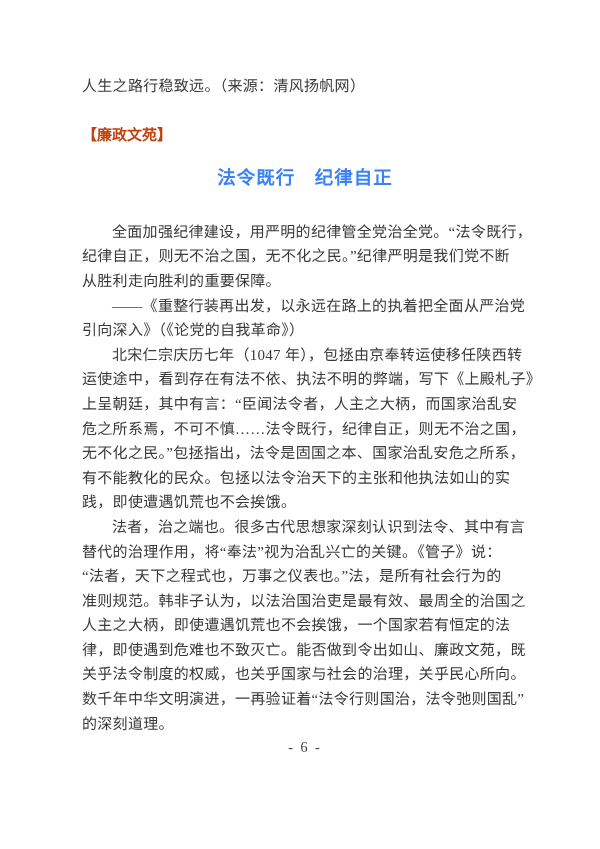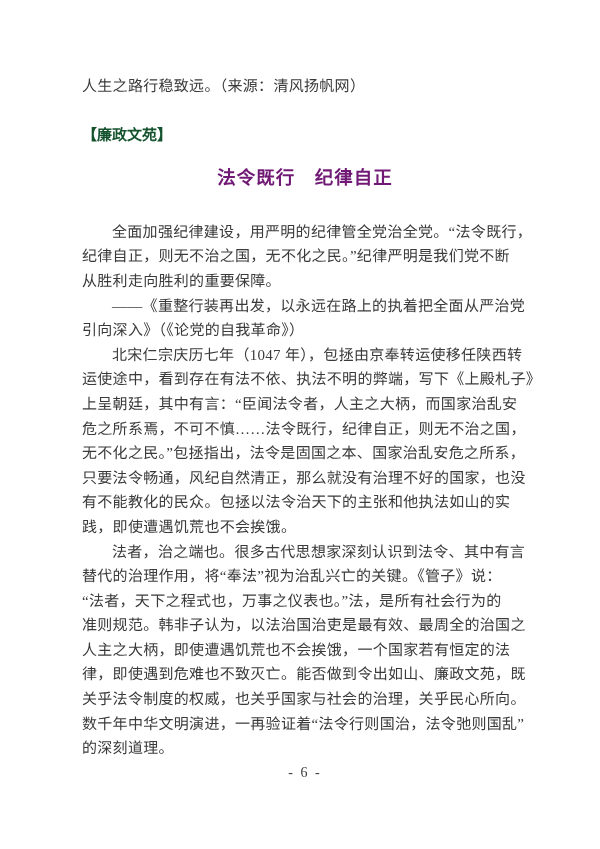--- a/index.html
+++ b/index.html
@@ -24,29 +24,29 @@
     font-size: 15px;
     line-height: 24.6px;
     white-space: nowrap;
     letter-spacing: 0.3px;
   }
   .spacer-line { height: 24.6px; }
   .section-header {
     font-size: 15px;
     line-height: 24.6px;
     font-weight: bold;
-    color: #14532d;
+    color: #c2410c;
   }
   .article-title {
     margin-top: 12px;
     font-size: 18.5px;
     line-height: 36px;
     font-weight: bold;
     text-align: center;
-    color: #701a75;
+    color: #3b82f6;
     letter-spacing: 1px;
   }
   .article-body { margin-top: 24px; }
   .paragraph .line.first { text-indent: 2em; }
   .footer {
     font-size: 14px;
     line-height: 24.6px;
     text-align: center;
     color: #3a3a3a;
     letter-spacing: 2px;
@@ -75,21 +75,20 @@
         <div class="paragraph">
           <div class="line first">——《重整行装再出发，以永远在路上的执着把全面从严治党</div>
           <div class="line">引向深入》（《论党的自我革命》）</div>
         </div>
         <div class="paragraph">
           <div class="line first">北宋仁宗庆历七年（1047 年），包拯由京奉转运使移任陕西转</div>
           <div class="line">运使途中，看到存在有法不依、执法不明的弊端，写下《上殿札子》</div>
           <div class="line">上呈朝廷，其中有言：“臣闻法令者，人主之大柄，而国家治乱安</div>
           <div class="line">危之所系焉，不可不慎……法令既行，纪律自正，则无不治之国，</div>
           <div class="line">无不化之民。”包拯指出，法令是固国之本、国家治乱安危之所系，</div>
-          <div class="line">只要法令畅通，风纪自然清正，那么就没有治理不好的国家，也没</div>
           <div class="line">有不能教化的民众。包拯以法令治天下的主张和他执法如山的实</div>
           <div class="line">践，即使遭遇饥荒也不会挨饿。</div>
         </div>
         <div class="paragraph">
           <div class="line first">法者，治之端也。很多古代思想家深刻认识到法令、其中有言</div>
           <div class="line">替代的治理作用，将“奉法”视为治乱兴亡的关键。《管子》说：</div>
           <div class="line">“法者，天下之程式也，万事之仪表也。”法，是所有社会行为的</div>
           <div class="line">准则规范。韩非子认为，以法治国治吏是最有效、最周全的治国之</div>
           <div class="line">人主之大柄，即使遭遇饥荒也不会挨饿，一个国家若有恒定的法</div>
           <div class="line">律，即使遇到危难也不致灭亡。能否做到令出如山、廉政文苑，既</div>

